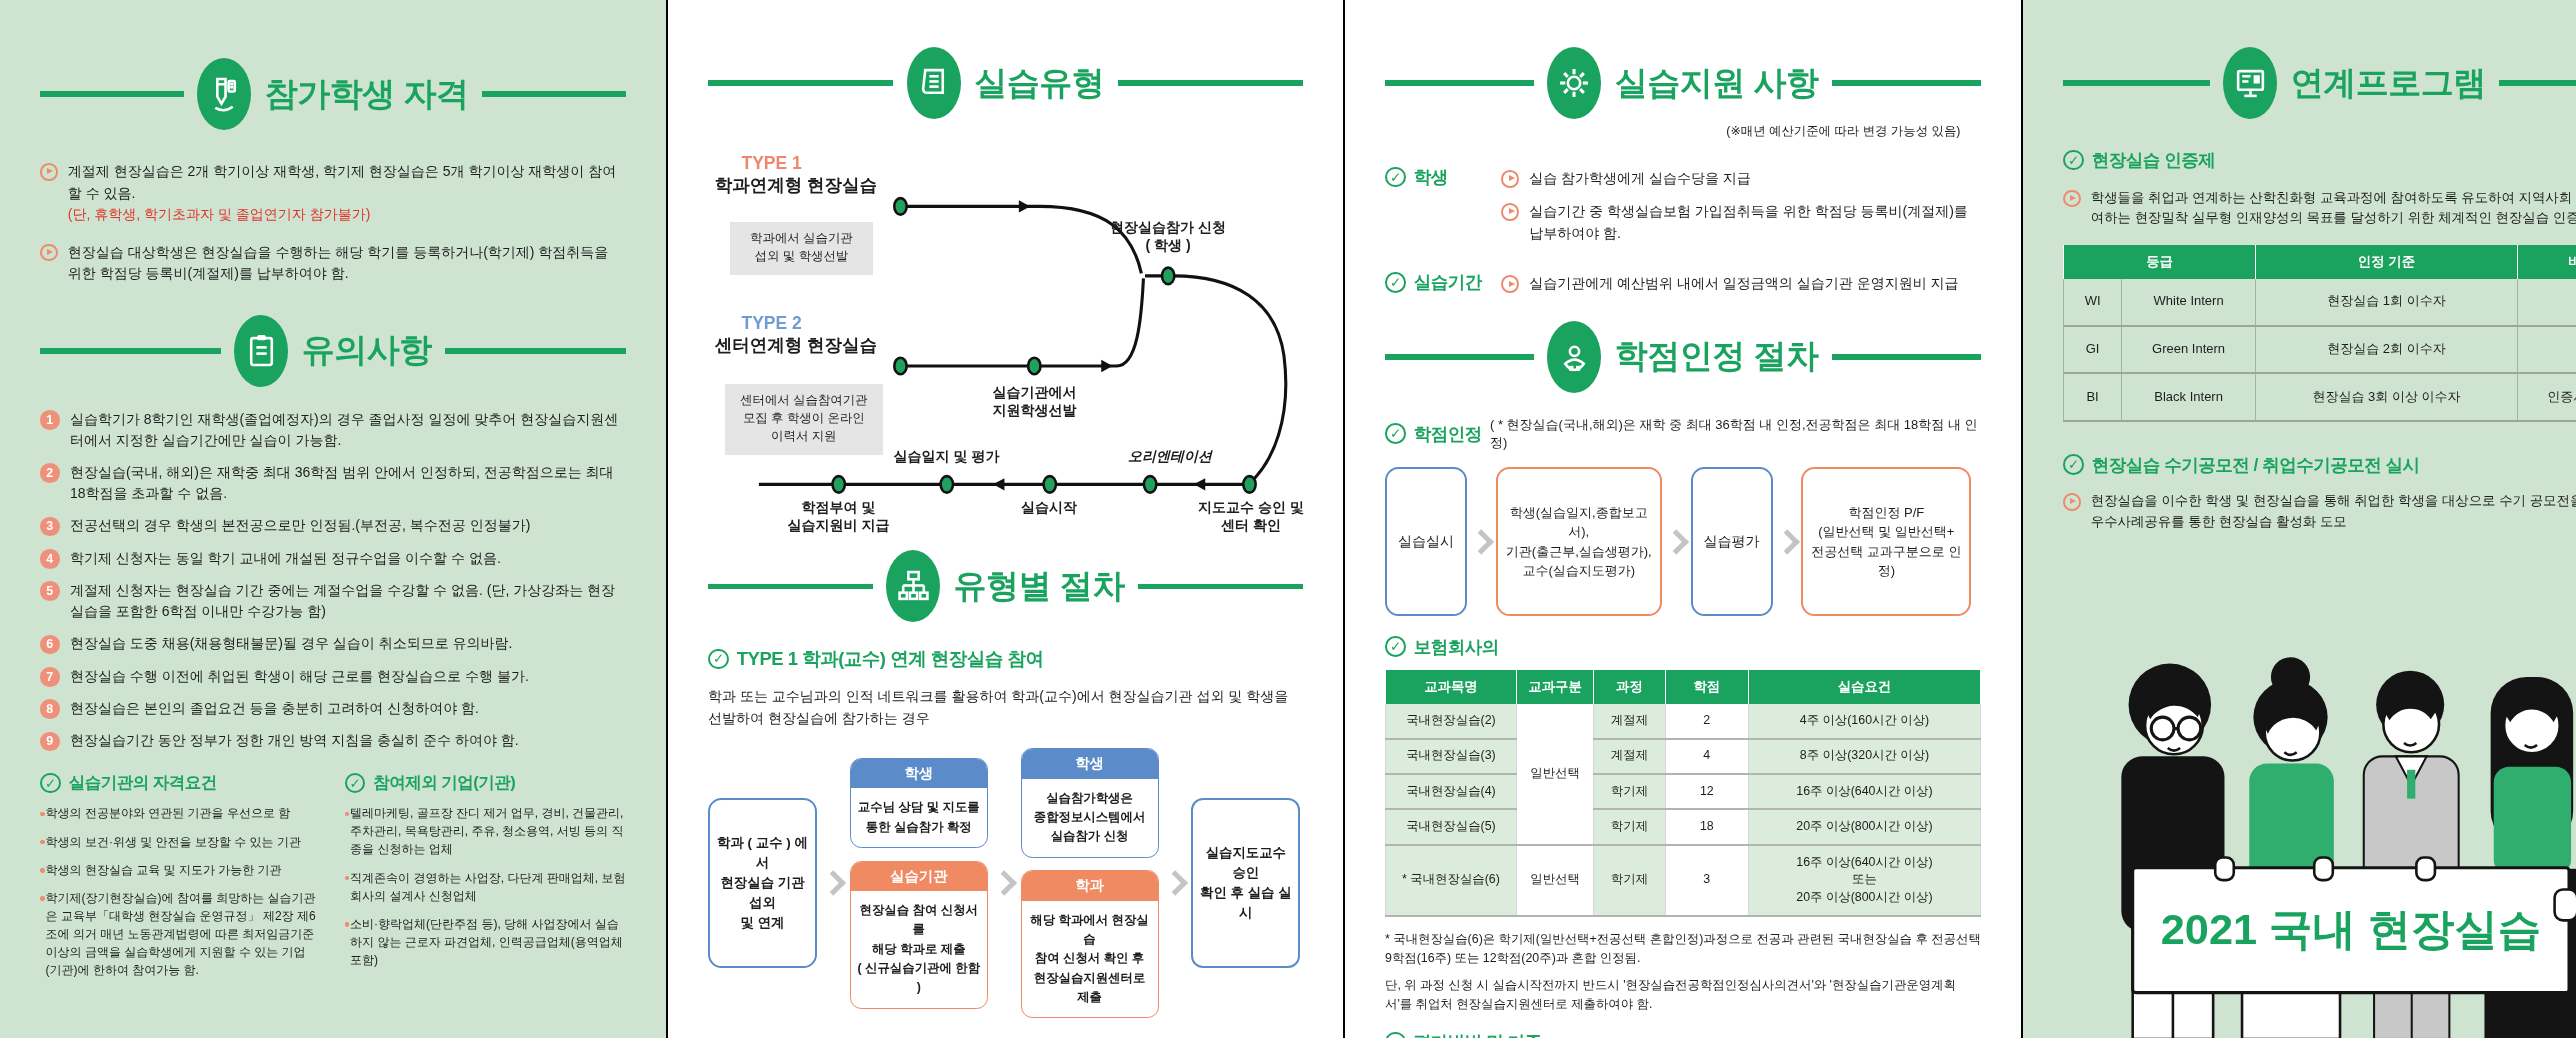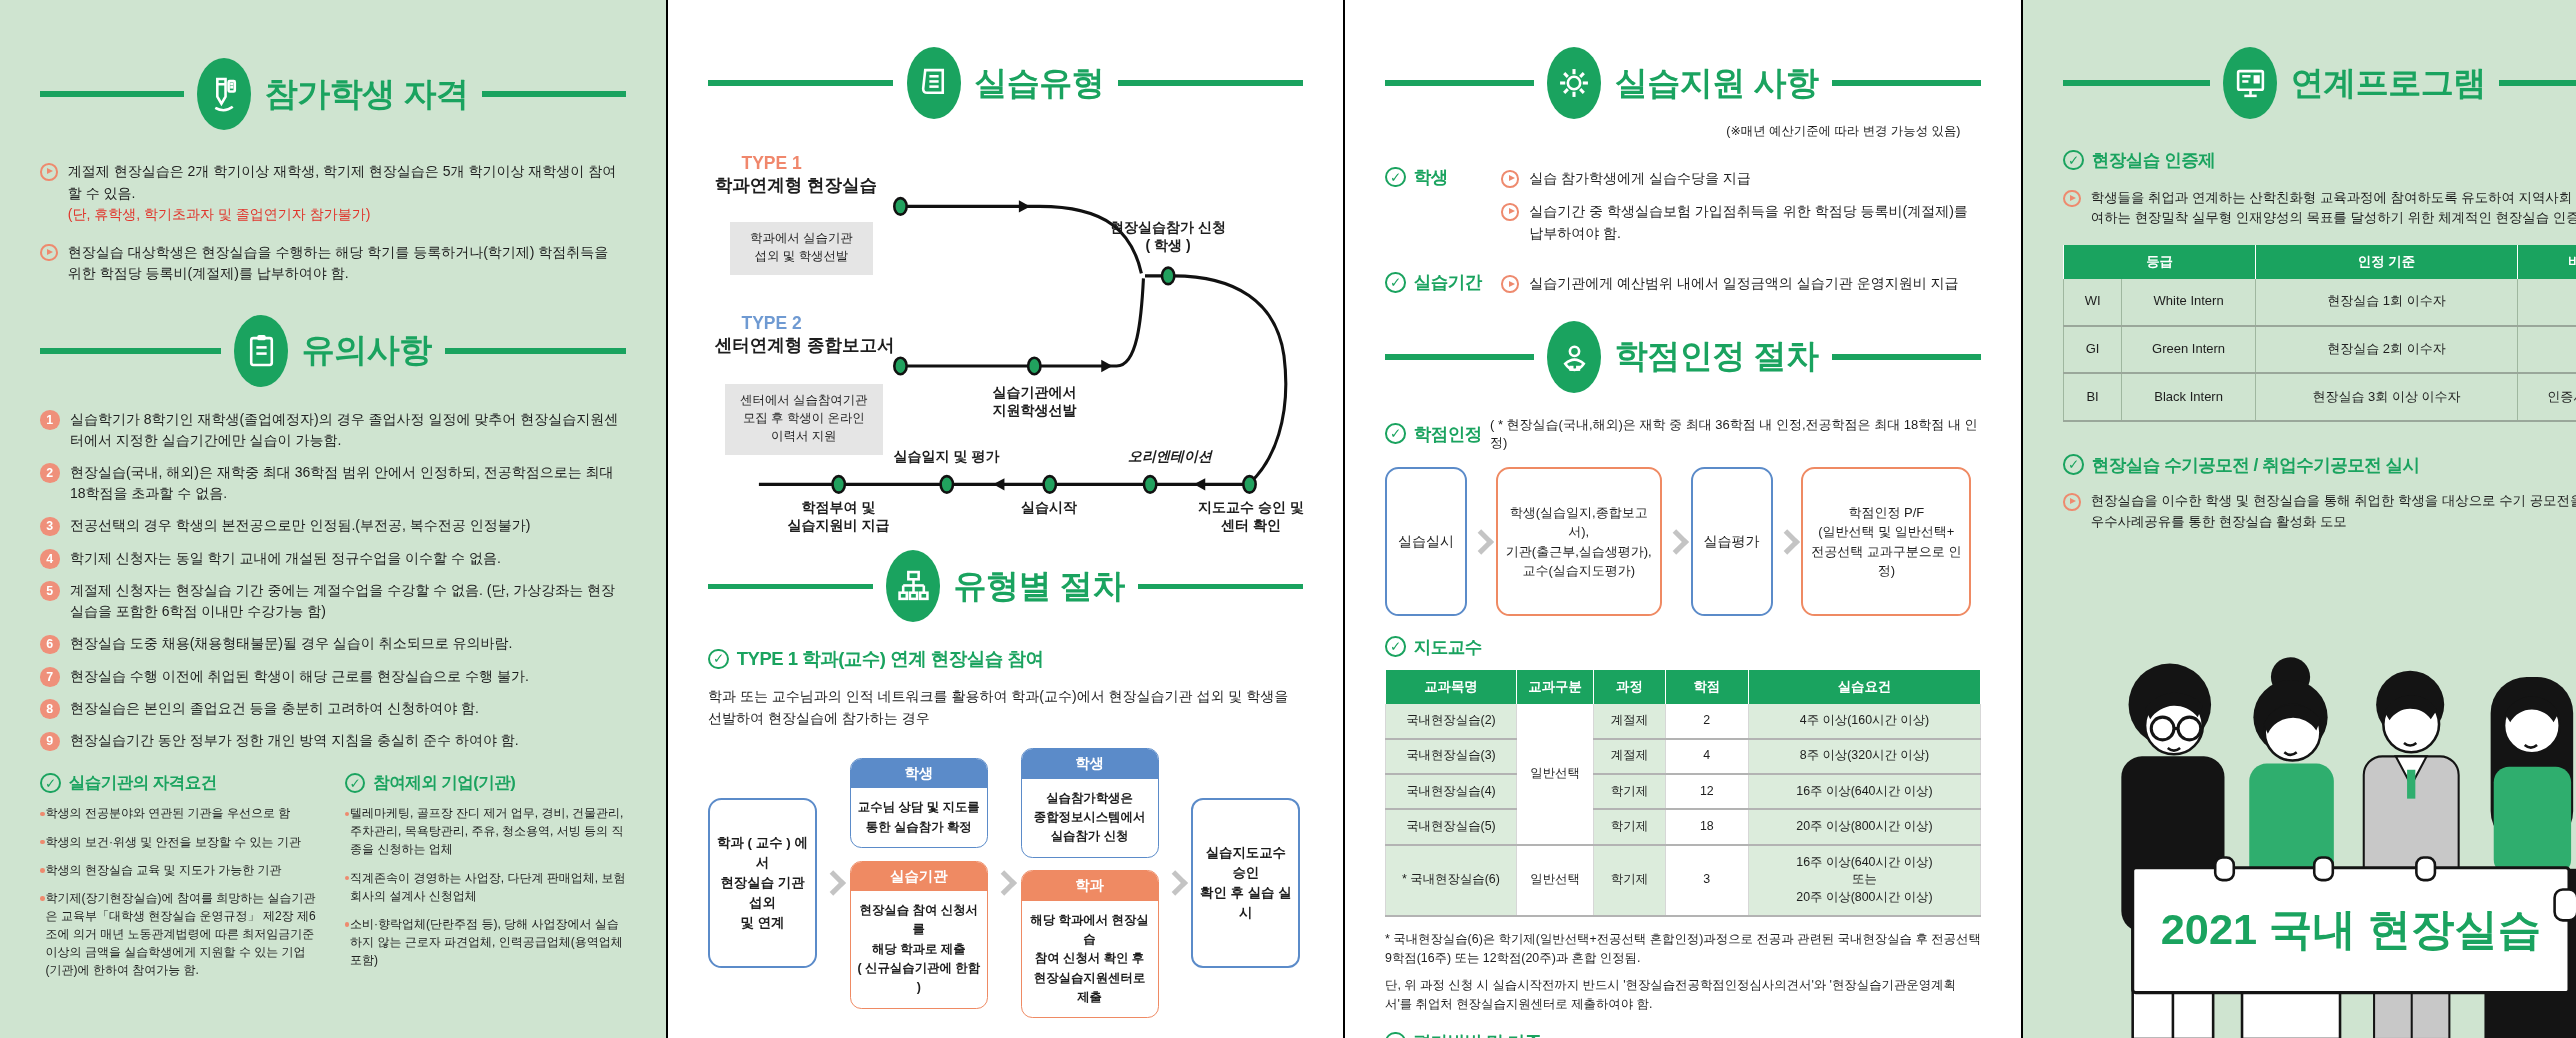--- a/index.html
+++ b/index.html
@@ -262,21 +262,21 @@
           <ellipse cx="660" cy="700" rx="12" ry="16"></ellipse>
           <ellipse cx="460" cy="700" rx="12" ry="16"></ellipse>
           <ellipse cx="250" cy="700" rx="12" ry="16"></ellipse>
         </g>
       </svg>
       <div class="lbl t-label t1c" style="left:32px;top:29px;">TYPE 1</div>
       <div class="lbl t-name" style="left:5.2px;top:49px;">학과연계형 현장실습</div>
       <div class="gbox" style="left:20.6px;top:98px;width:124px;">학과에서 실습기관
 섭외 및 학생선발</div>
       <div class="lbl t-label t2c" style="left:32px;top:189px;">TYPE 2</div>
-      <div class="lbl t-name" style="left:5.2px;top:209px;">센터연계형 종합보고서</div>
+      <div class="lbl t-name" style="left:5.2px;top:209px;">센터연계형 현장실습</div>
       <div class="gbox" style="left:15.5px;top:260px;width:139px;">센터에서 실습참여기관
 모집 후 학생이 온라인
 이력서 지원</div>
       <div class="lbl" style="left:258px;top:260px;width:134px;font-size:14px;">실습기관에서
 지원학생선발</div>
       <div class="lbl" style="left:381px;top:95px;width:155px;font-size:14px;">현장실습참가 신청
 ( 학생 )</div>
       <div class="lbl" style="left:464px;top:375px;width:155px;font-size:14px;">지도교수 승인 및
 센터 확인</div>
       <div class="lbl" style="left:396px;top:324px;width:129px;font-size:14px;font-style:italic;">오리엔테이션</div>
@@ -446,21 +446,21 @@
       <div class="chev"></div>
       <div class="sbox" style="width:82px;height:149px;font-weight:normal;font-size:14px;">실습평가</div>
       <div class="chev"></div>
       <div class="sbox orange" style="width:170px;height:149px;font-weight:normal;font-size:13px;">학점인정 P/F
 (일반선택 및 일반선택+
 전공선택 교과구분으로 인정)</div>
     </div>
 
     <div class="chk-head" style="margin-top:18.5px;font-size:17.5px;">
       <span class="chk">✓</span>
-      <span>지도교수</span>
+      <span>보험회사의</span>
     </div>
 
     <table style="margin-top:11.3px;">
       <thead>
         <tr>
           <th style="width:22%;">교과목명</th>
           <th style="width:13%;">교과구분</th>
           <th style="width:12%;">과정</th>
           <th style="width:14%;">학점</th>
           <th style="width:39%;">실습요건</th>

